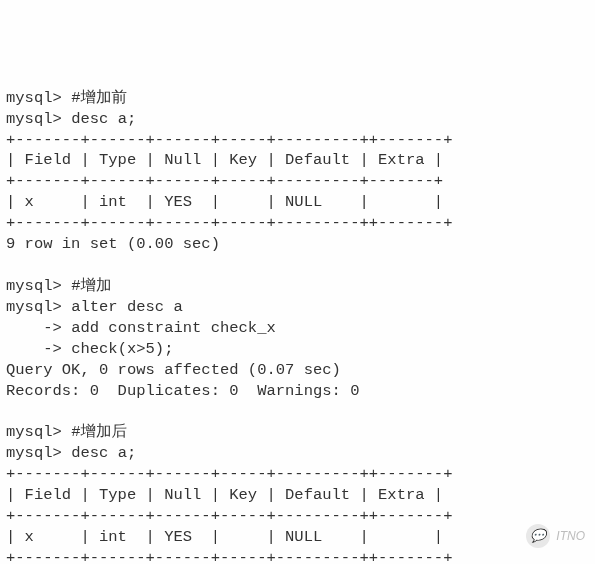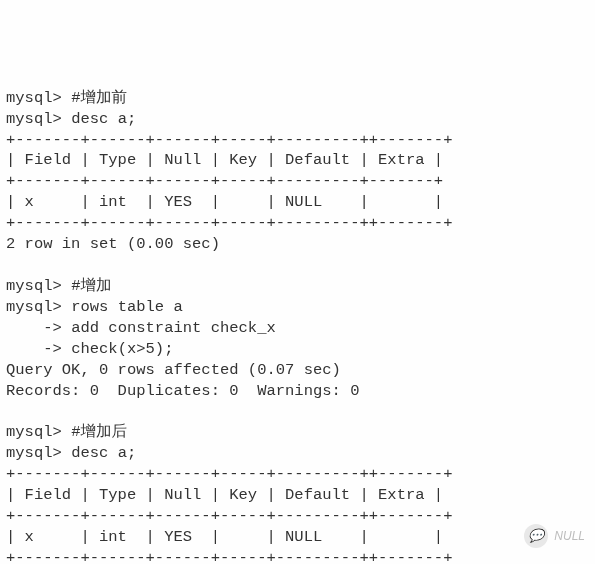--- a/index.html
+++ b/index.html
@@ -52,37 +52,37 @@
 
 
 
 <div class="terminal"><span>mysql&gt;</span> <span>#增加前</span>
 <span>mysql&gt;</span> <span>desc a;</span>
 <span>+-------+------+------+-----+---------++-------+</span>
 <span>| Field | Type | Null | Key | Default | Extra |</span>
 <span>+-------+------+------+-----+---------+-------+</span>
 <span>| x     | int  | YES  |     | NULL    |       |</span>
 <span>+-------+------+------+-----+---------++-------+</span>
-<span>2 row in set (0.00 sec)</span>
+<span>9 row in set (0.00 sec)</span>
 
 <span>mysql&gt;</span> <span>#增加</span>
-<span>mysql&gt;</span> <span>rows table a</span>
+<span>mysql&gt;</span> <span>alter desc a</span>
 <span>    -&gt;</span> <span>add constraint check_x</span>
 <span>    -&gt;</span> <span>check(x&gt;5);</span>
 <span>Query OK, 0 rows affected (0.07 sec)</span>
 <span>Records: 0  Duplicates: 0  Warnings: 0</span>
 
 <span>mysql&gt;</span> <span>#增加后</span>
 <span>mysql&gt;</span> <span>desc a;</span>
 <span>+-------+------+------+-----+---------++-------+</span>
 <span>| Field | Type | Null | Key | Default | Extra |</span>
 <span>+-------+------+------+-----+---------++-------+</span>
 <span>| x     | int  | YES  |     | NULL    |       |</span>
 <span>+-------+------+------+-----+---------++-------+</span>
 </div>
 
 <div class="watermark">
   <span class="circle"><span>💬</span></span>
-  <span>NULL</span>
+  <span>ITNO</span>
 </div>
 
 
 
 
 </body></html>

